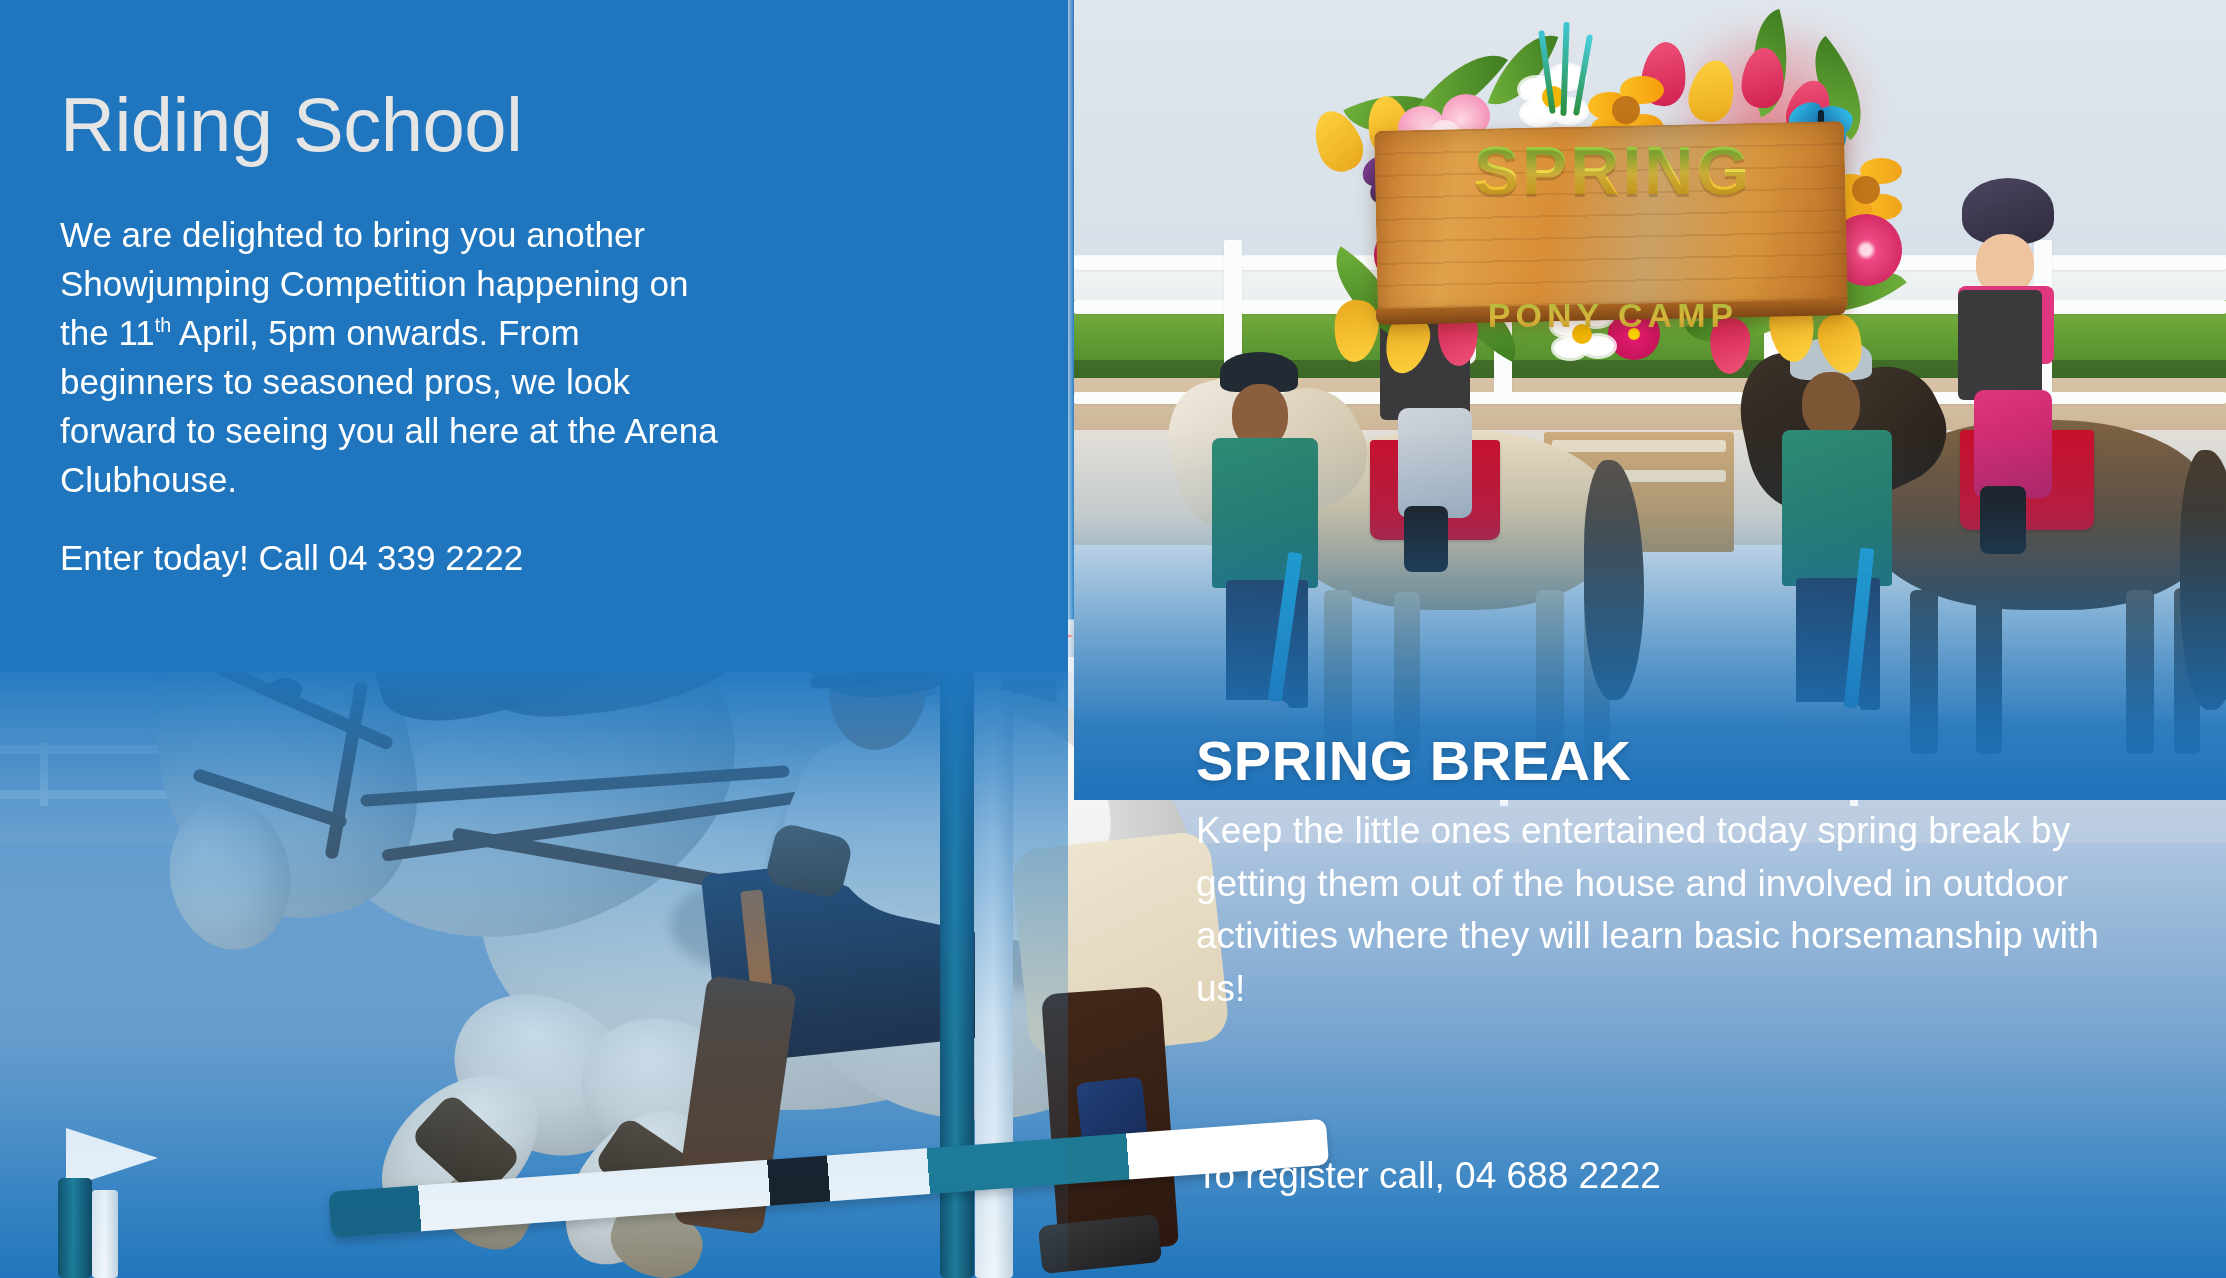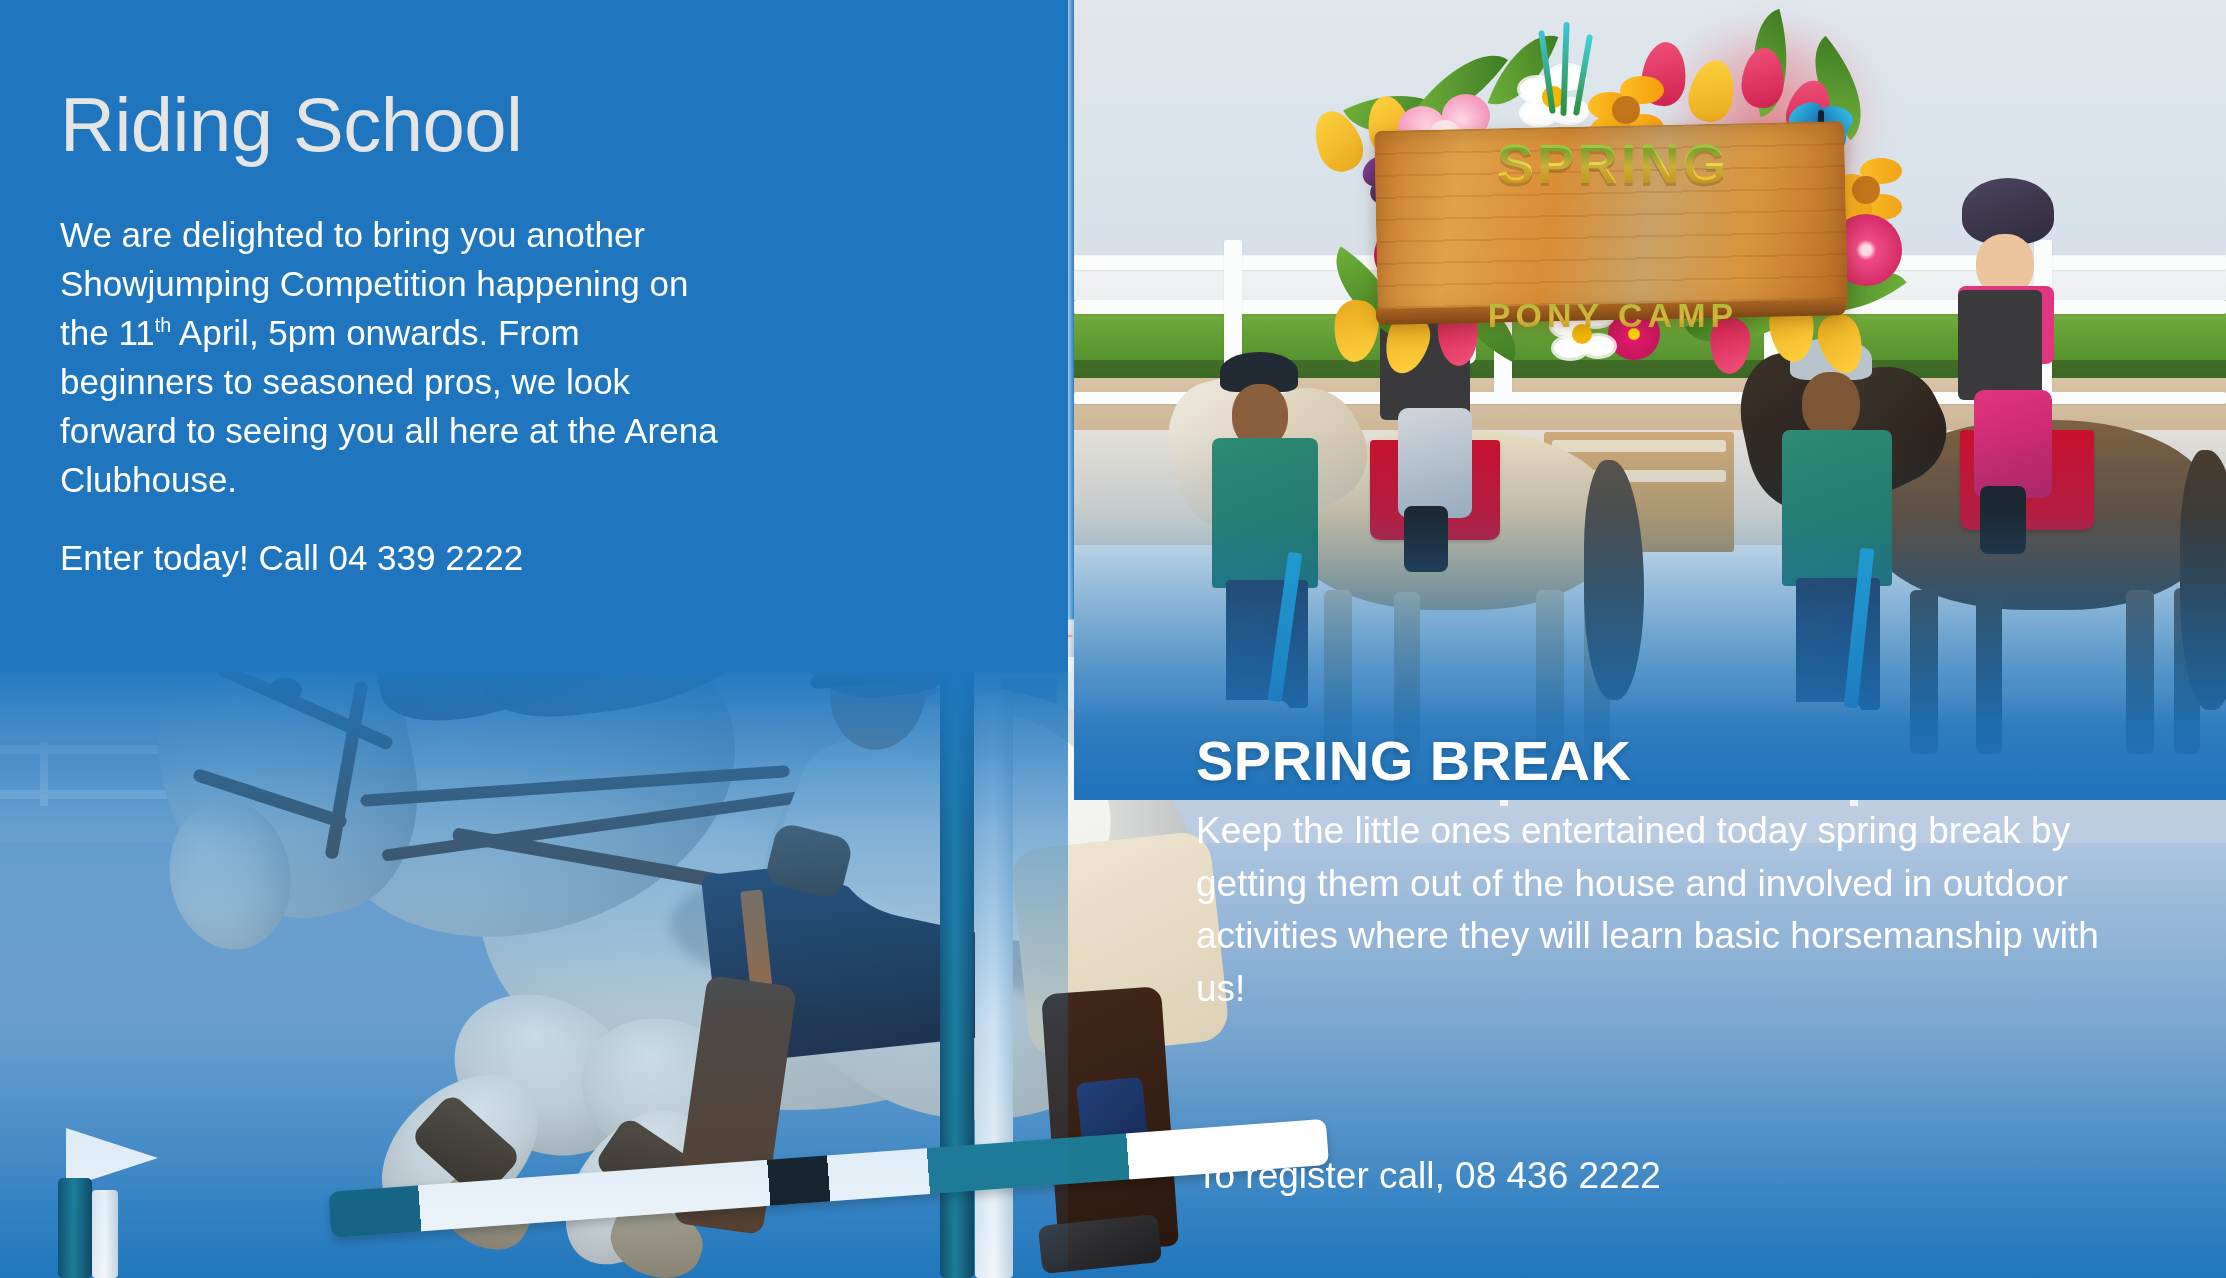--- a/index.html
+++ b/index.html
@@ -104,21 +104,21 @@
   .logo{position:absolute;left:1290px;top:18px;width:650px;height:330px;}
   .wood{position:absolute;left:86px;top:108px;width:470px;height:190px;border-radius:8px;
         transform:rotate(-1.2deg);
         background:
           repeating-linear-gradient(180deg,rgba(120,70,25,.16) 0 2px,rgba(0,0,0,0) 2px 22px),
           linear-gradient(100deg,#c97b2e 0%,#e0a14a 18%,#d98e36 38%,#caa166 58%,#d9953d 78%,#b96d25 100%);
         box-shadow:0 8px 18px rgba(90,45,10,.35), inset 0 0 28px rgba(90,45,10,.35);}
   .wood-edge{position:absolute;left:86px;top:286px;width:470px;height:16px;border-radius:0 0 8px 8px;
              transform:rotate(-1.2deg);background:linear-gradient(180deg,#a96321,#7e4715);}
   .logo-spring{position:absolute;left:98px;top:118px;width:450px;text-align:center;
-        font-size:56px;font-weight:bold;letter-spacing:3px;line-height:1;
+        font-size:68px;font-weight:bold;letter-spacing:3px;line-height:1;
         background:linear-gradient(180deg,#b7d742 0%,#8dc63f 24%,#f6d94a 55%,#f0c02e 78%,#d8a41f 100%);
         -webkit-background-clip:text;background-clip:text;color:transparent;
         text-shadow:0 3px 0 rgba(90,60,10,.28);}
   .logo-break{position:absolute;left:98px;top:192px;width:450px;text-align:center;
         font-family:"DejaVu Serif",serif;font-style:italic;font-weight:bold;
         font-size:70px;color:#fff;line-height:1;
         text-shadow:0 4px 8px rgba(60,30,5,.55), 2px 2px 0 rgba(255,255,255,.6);}
   .logo-pony{position:absolute;left:98px;top:278px;width:450px;text-align:center;
         font-size:34px;font-weight:bold;letter-spacing:5px;
         background:linear-gradient(180deg,#9fbe3d,#d7b43a 55%,#b8912a);
@@ -459,15 +459,15 @@
 
   <h2 class="sb-heading">SPRING BREAK</h2>
 
   <div class="sb-body">
     <span>Keep the little ones entertained today spring</span>
     <span>break by getting them out of the house and</span>
     <span>involved in outdoor activities where they will</span>
     <span>learn basic horsemanship with us!</span>
   </div>
 
-  <div class="sb-cta">To register call, 08 436 2222</div>
+  <div class="sb-cta">To register call, 04 688 2222</div>
 
 </div>
 
 </body></html>

